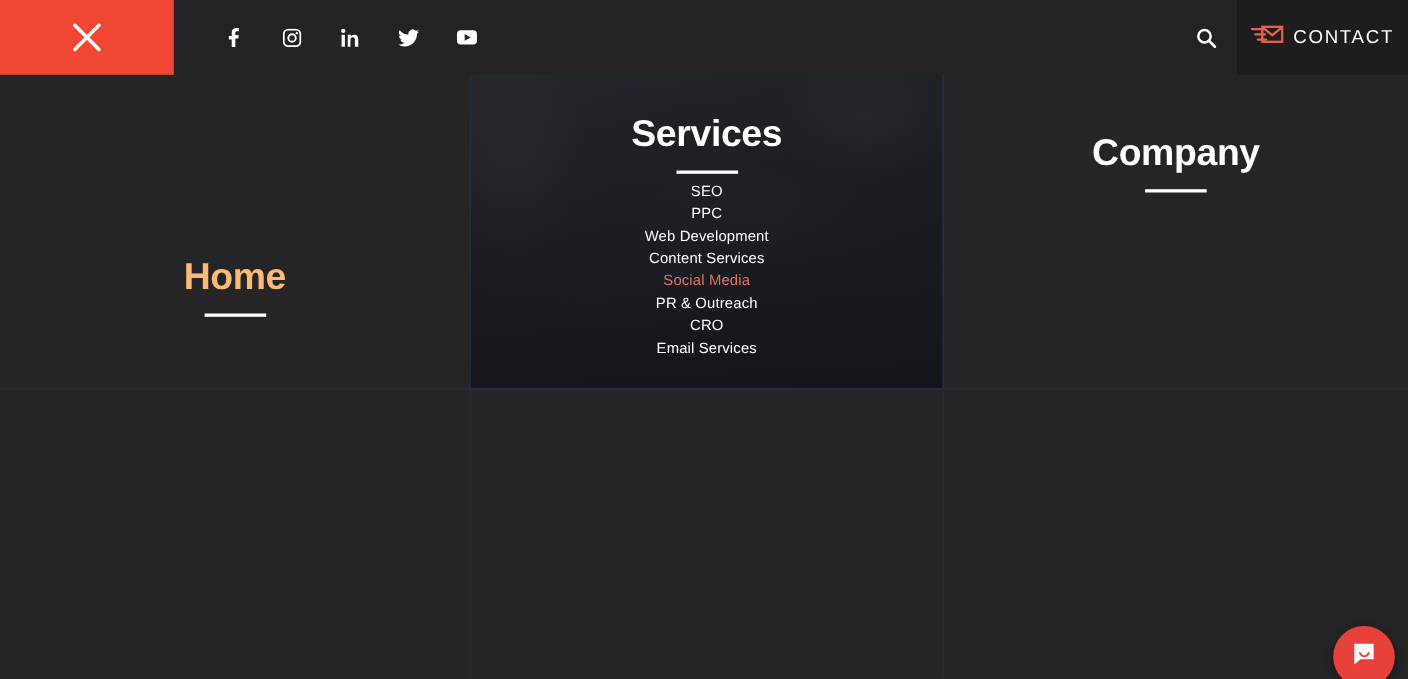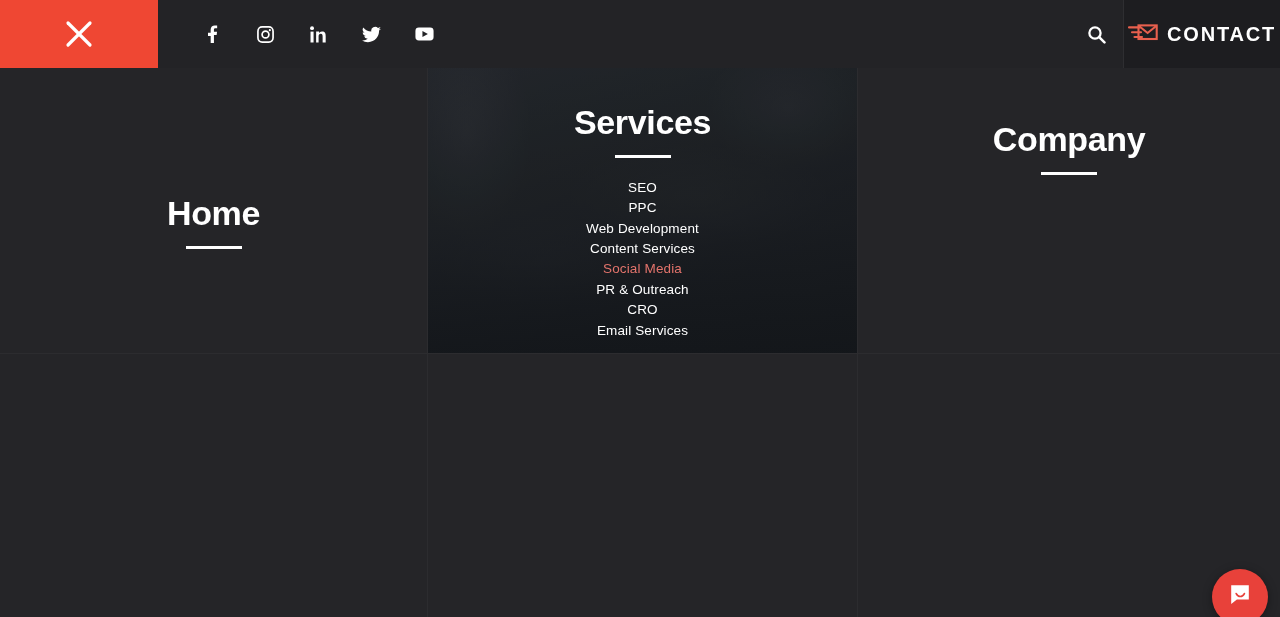--- a/index.html
+++ b/index.html
@@ -50,21 +50,21 @@
   #search-btn svg{ display:block; }
 
   #contact-block{
     flex:0 0 156px;
     height:68px;
     background:#1d1d20;
     display:flex; align-items:center; justify-content:center;
     gap:9px; cursor:pointer;
   }
   #contact-label{
-    color:#ffffff; font-size:20px; font-weight:bold;
+    color:#ffffff; font-size:17px; font-weight:normal;
     letter-spacing:0.09em;
   }
 
   
   #menu-grid{
     position:absolute; top:68px; left:0;
     width:1280px; height:549px;
     display:grid;
     grid-template-columns:428px 430px 422px;
     grid-template-rows:286px 263px;
@@ -101,33 +101,33 @@
     position:relative; z-index:2;
     display:flex; flex-direction:column; align-items:center;
     width:100%;
   }
 
   .tile-title{
     font-size:34px; font-weight:bold;
     color:#ffffff; letter-spacing:-0.01em;
     line-height:1.05; white-space:nowrap;
   }
-  .tile-title.accent{ color:#ffffff; }
+  .tile-title.accent{ color:#fdba74;margin-top:39px; }
   .title-rule{
     width:56px; height:3px; background:#ffffff;
     margin-top:14px;
   }
 
   
   #tile-home .tile-inner{ margin-top:128px; }
   #tile-company .tile-inner{ margin-top:54px; }
   #tile-services .tile-inner{ margin-top:37px; }
 
   #services-list{
-    margin-top:20px;
+    margin-top:6px;
     display:flex; flex-direction:column; align-items:center;
     gap:0px;
   }
   .service-item{
     font-size:13.5px; color:#ffffff;
     line-height:20.4px; letter-spacing:0.01em;
     white-space:nowrap; cursor:pointer;
   }
   .service-item.active{ color:#E2736B; }
 

